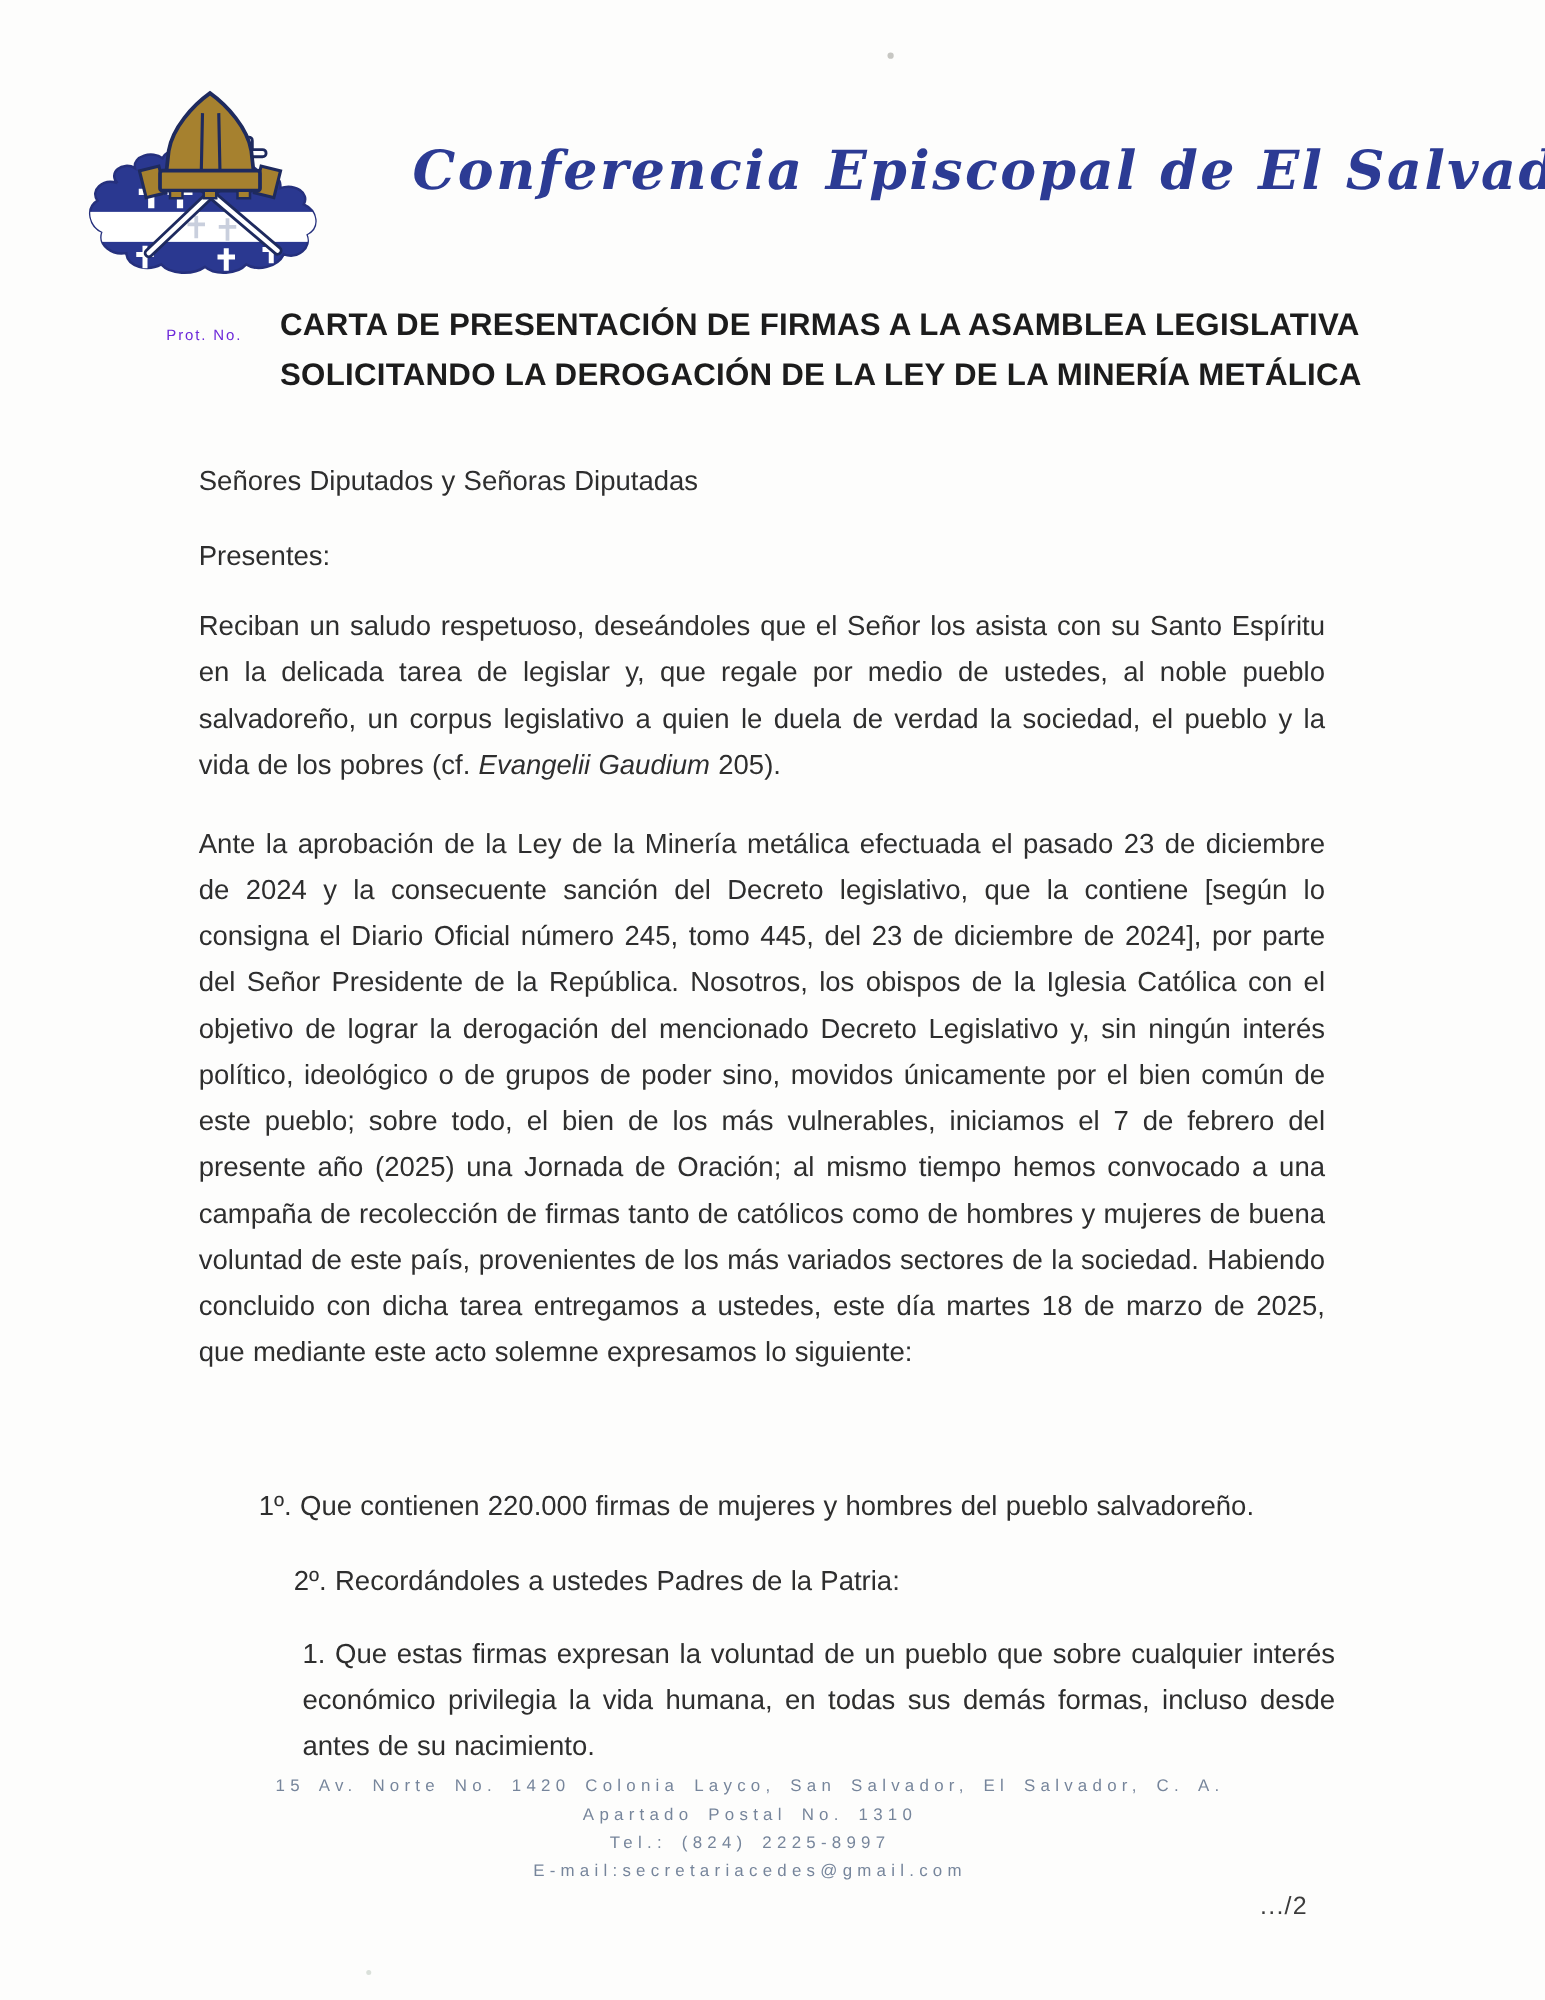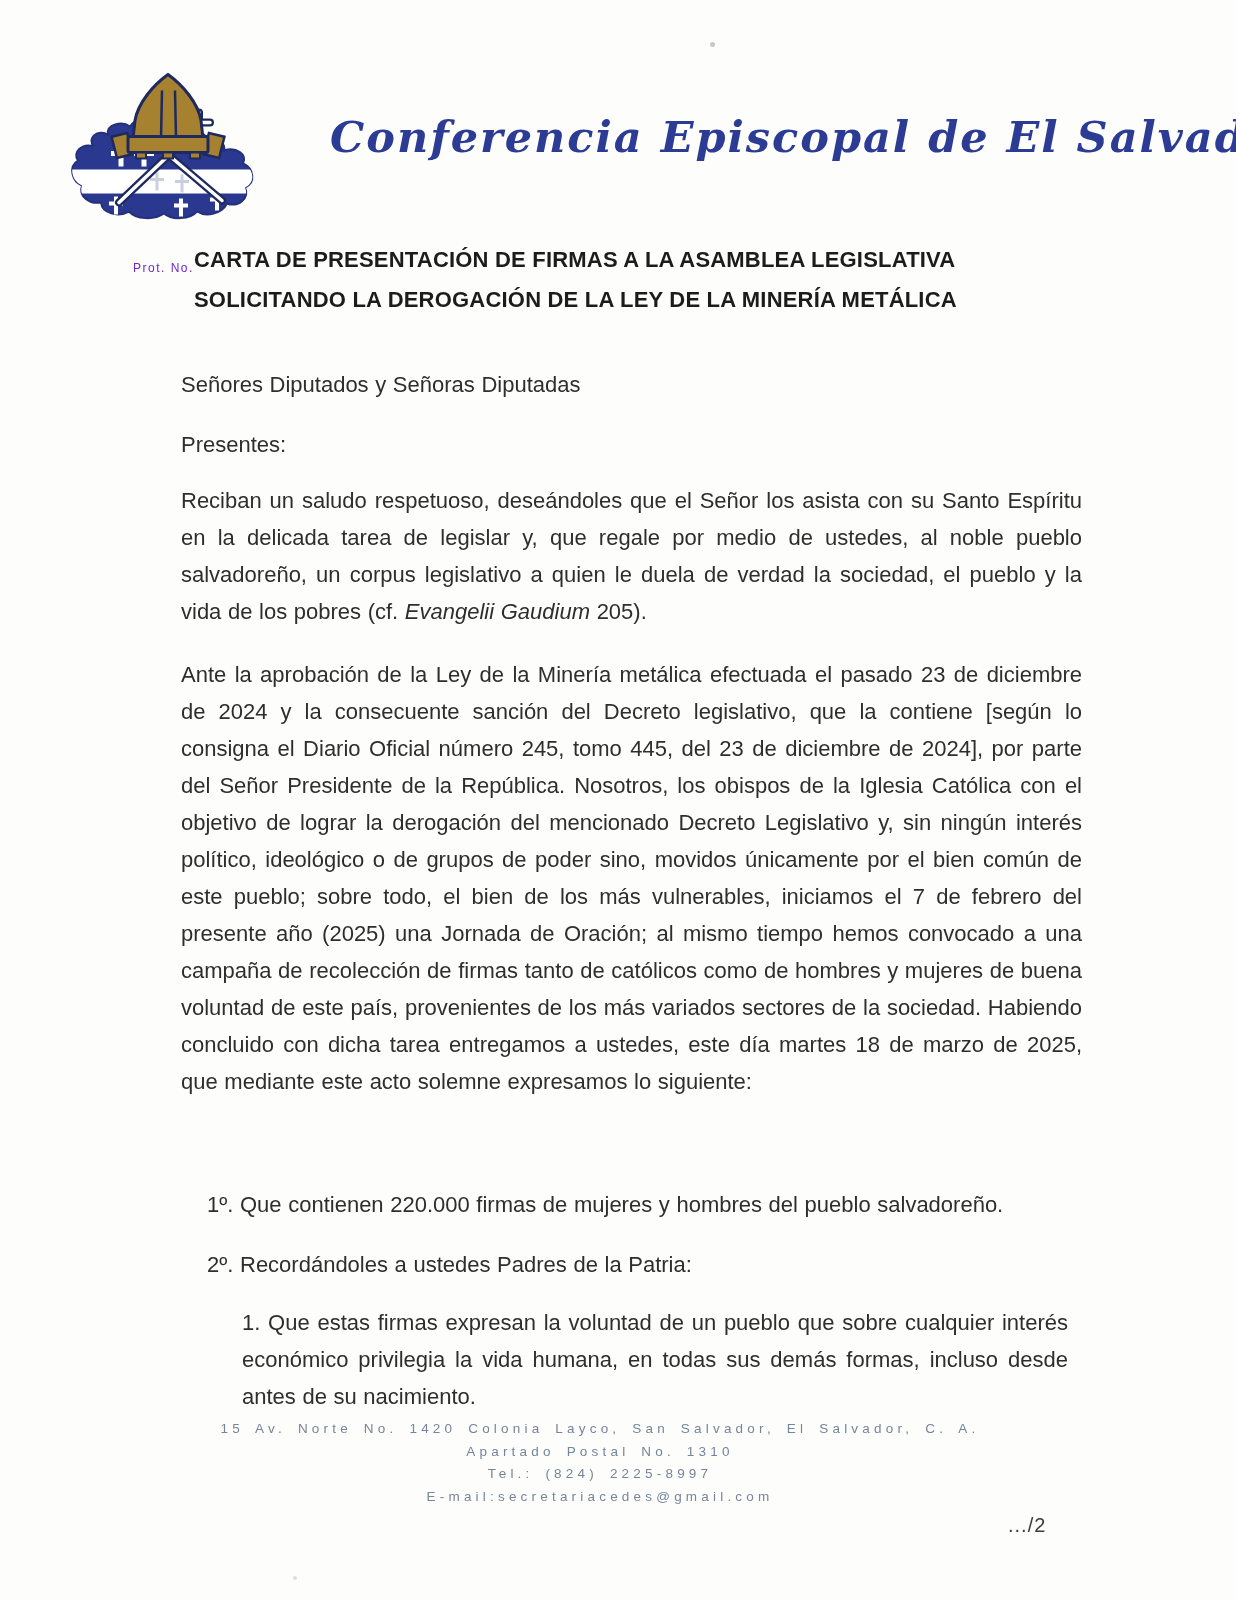--- a/index.html
+++ b/index.html
@@ -21,28 +21,28 @@
     font-style:italic;font-weight:bold;
     font-size:43px;letter-spacing:2px;
     color:#2c3b94;
     white-space:nowrap;
   }
   .prot{
     position:absolute;left:133px;top:261px;
     font-size:12px;letter-spacing:1.5px;color:#6d28d9;
   }
   .doc-title{
-    position:absolute;left:194px;top:240px;width:830px;
-    font-weight:bold;font-size:22px;line-height:40px;
+    position:absolute;left:224px;top:240px;width:830px;
+    font-weight:bold;font-size:25px;line-height:40px;
     color:#1c1c1c;letter-spacing:0.2px;
   }
   .doc-title div{white-space:nowrap;}
   
   .blk{
-    position:absolute;left:181px;width:901px;
+    position:absolute;left:159px;width:901px;
     font-size:22px;line-height:37px;word-spacing:0.5px;
     margin:0;
   }
   .just{text-align:justify;}
   .indent1{left:207px;width:861px;}
   .indent2{left:242px;width:826px;}
   
   .footer{
     position:absolute;left:0;top:1418px;width:1200px;
     text-align:center;
@@ -120,21 +120,21 @@
   </div>
 
   <p class="blk" style="top:366px;">Señores Diputados y Señoras Diputadas</p>
   <p class="blk" style="top:426px;">Presentes:</p>
 
   <p class="blk just" style="top:482px;"><span>Reciban un saludo respetuoso, deseándoles que el Señor los asista con su Santo Espíritu en la delicada tarea de legislar y, que regale por medio de ustedes, al noble pueblo salvadoreño, un corpus legislativo a quien le duela de verdad la sociedad, el pueblo y la vida de los pobres (cf. </span><em>Evangelii Gaudium</em><span> 205).</span></p>
 
   <p class="blk just" style="top:656px;">Ante la aprobación de la Ley de la Minería metálica efectuada el pasado 23 de diciembre de 2024 y la consecuente sanción del Decreto legislativo, que la contiene [según lo consigna el Diario Oficial número 245, tomo 445, del 23 de diciembre de 2024], por parte del Señor Presidente de la República. Nosotros, los obispos de la Iglesia Católica con el objetivo de lograr la derogación del mencionado Decreto Legislativo y, sin ningún interés político, ideológico o de grupos de poder sino, movidos únicamente por el bien común de este pueblo; sobre todo, el bien de los más vulnerables,  iniciamos el 7 de febrero del presente año (2025) una Jornada de Oración; al mismo tiempo hemos convocado a una campaña de recolección de firmas tanto de católicos como de hombres y mujeres de buena voluntad de este país, provenientes de los más variados sectores de la sociedad. Habiendo concluido con dicha tarea entregamos a ustedes, este día martes 18 de marzo de 2025, que mediante este acto solemne expresamos lo siguiente:</p>
 
   <p class="blk indent1" style="top:1186px;">1º. Que contienen 220.000 firmas de mujeres y hombres del pueblo salvadoreño.</p>
-  <p class="blk indent1" style="top:1246px;">2º. Recordándoles a ustedes Padres de la Patria:</p>
+  <p class="blk indent1" style="top:1246px;margin-left:28px;">2º. Recordándoles a ustedes Padres de la Patria:</p>
 
   <p class="blk indent2 just" style="top:1304px;">1. Que estas firmas expresan la voluntad de un pueblo que sobre cualquier interés económico privilegia la vida humana, en todas sus demás formas, incluso desde antes de su nacimiento.</p>
 
   <div class="footer">
     <div>15 Av. Norte No. 1420 Colonia Layco, San Salvador, El Salvador, C. A.</div>
     <div>Apartado Postal No. 1310</div>
     <div>Tel.: (824) 2225-8997</div>
     <div>E-mail:secretariacedes@gmail.com</div>
   </div>
 

